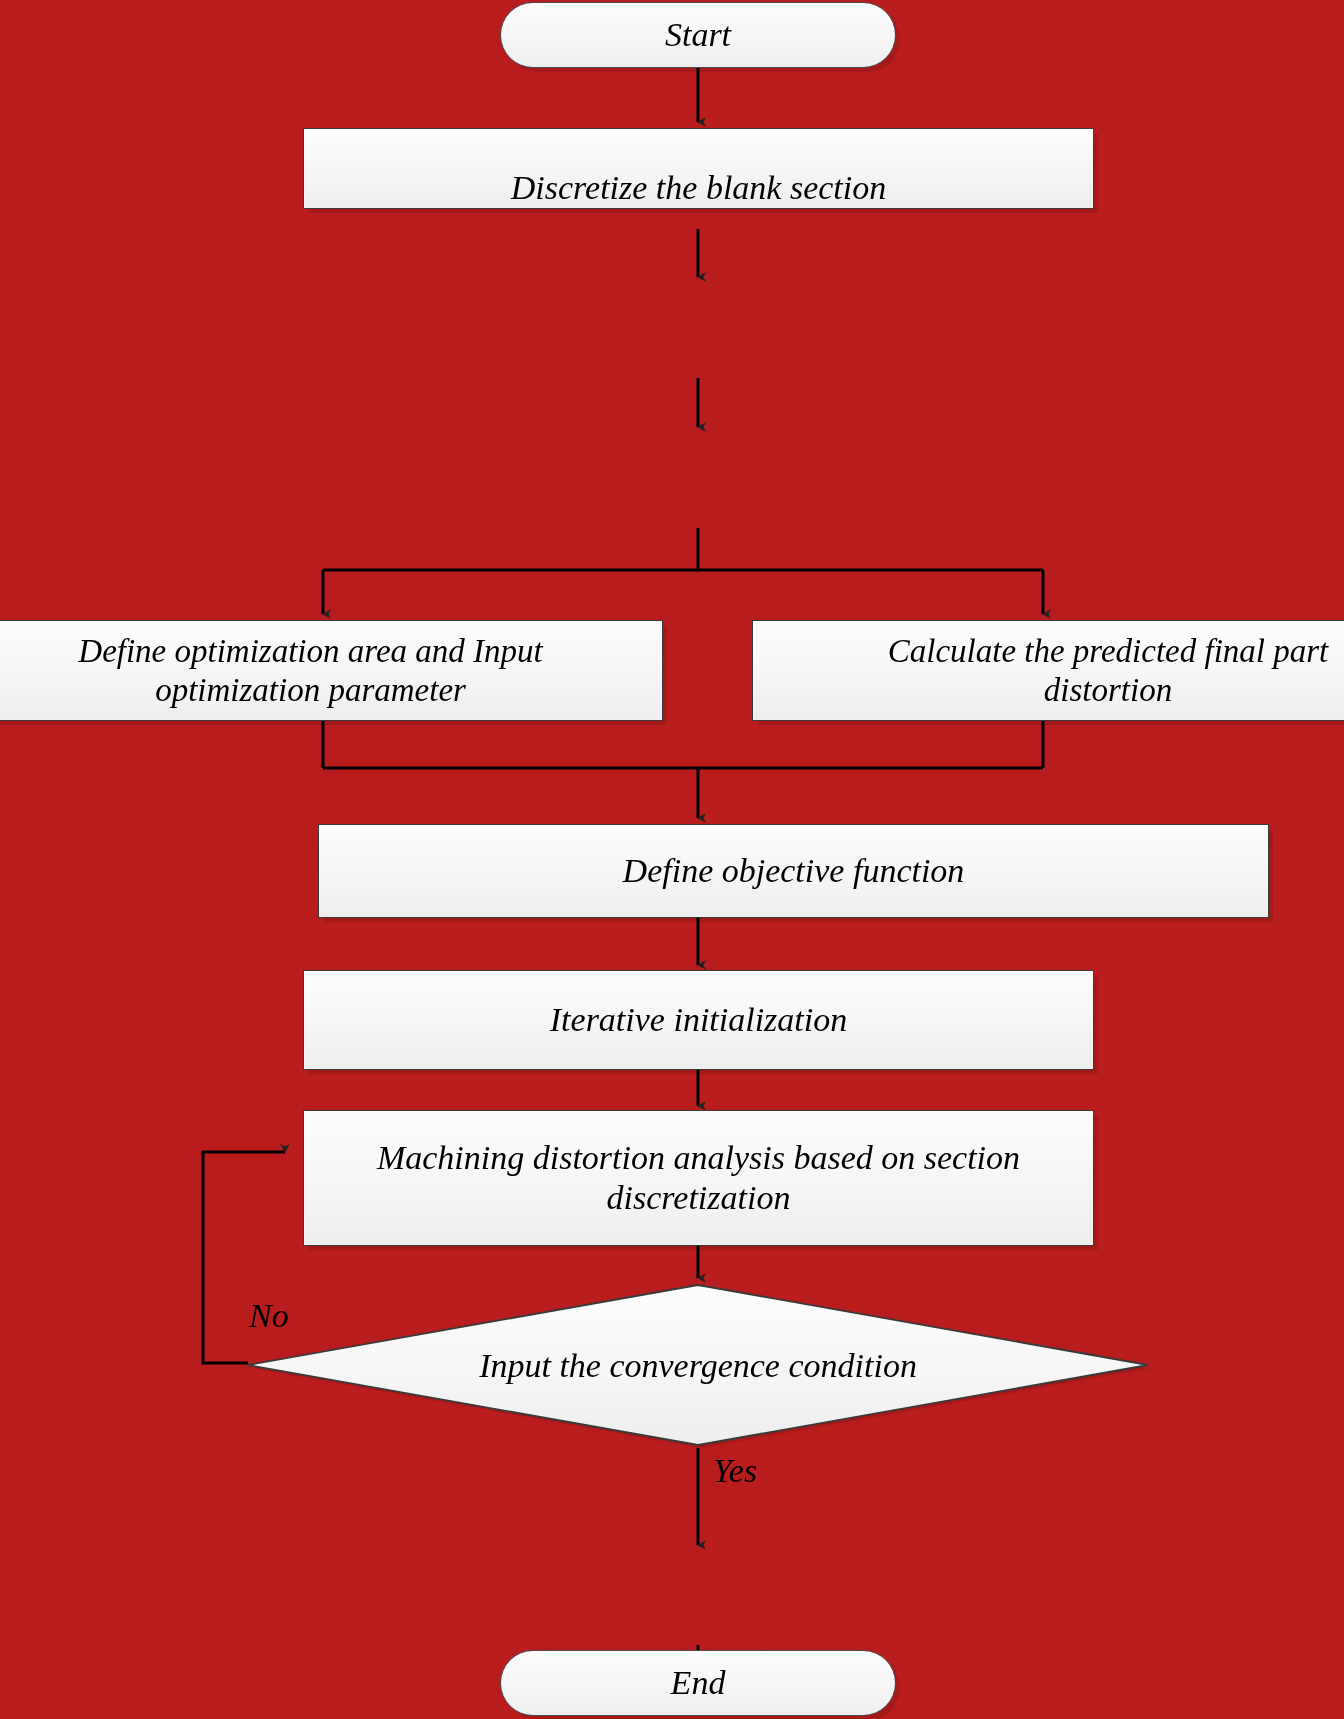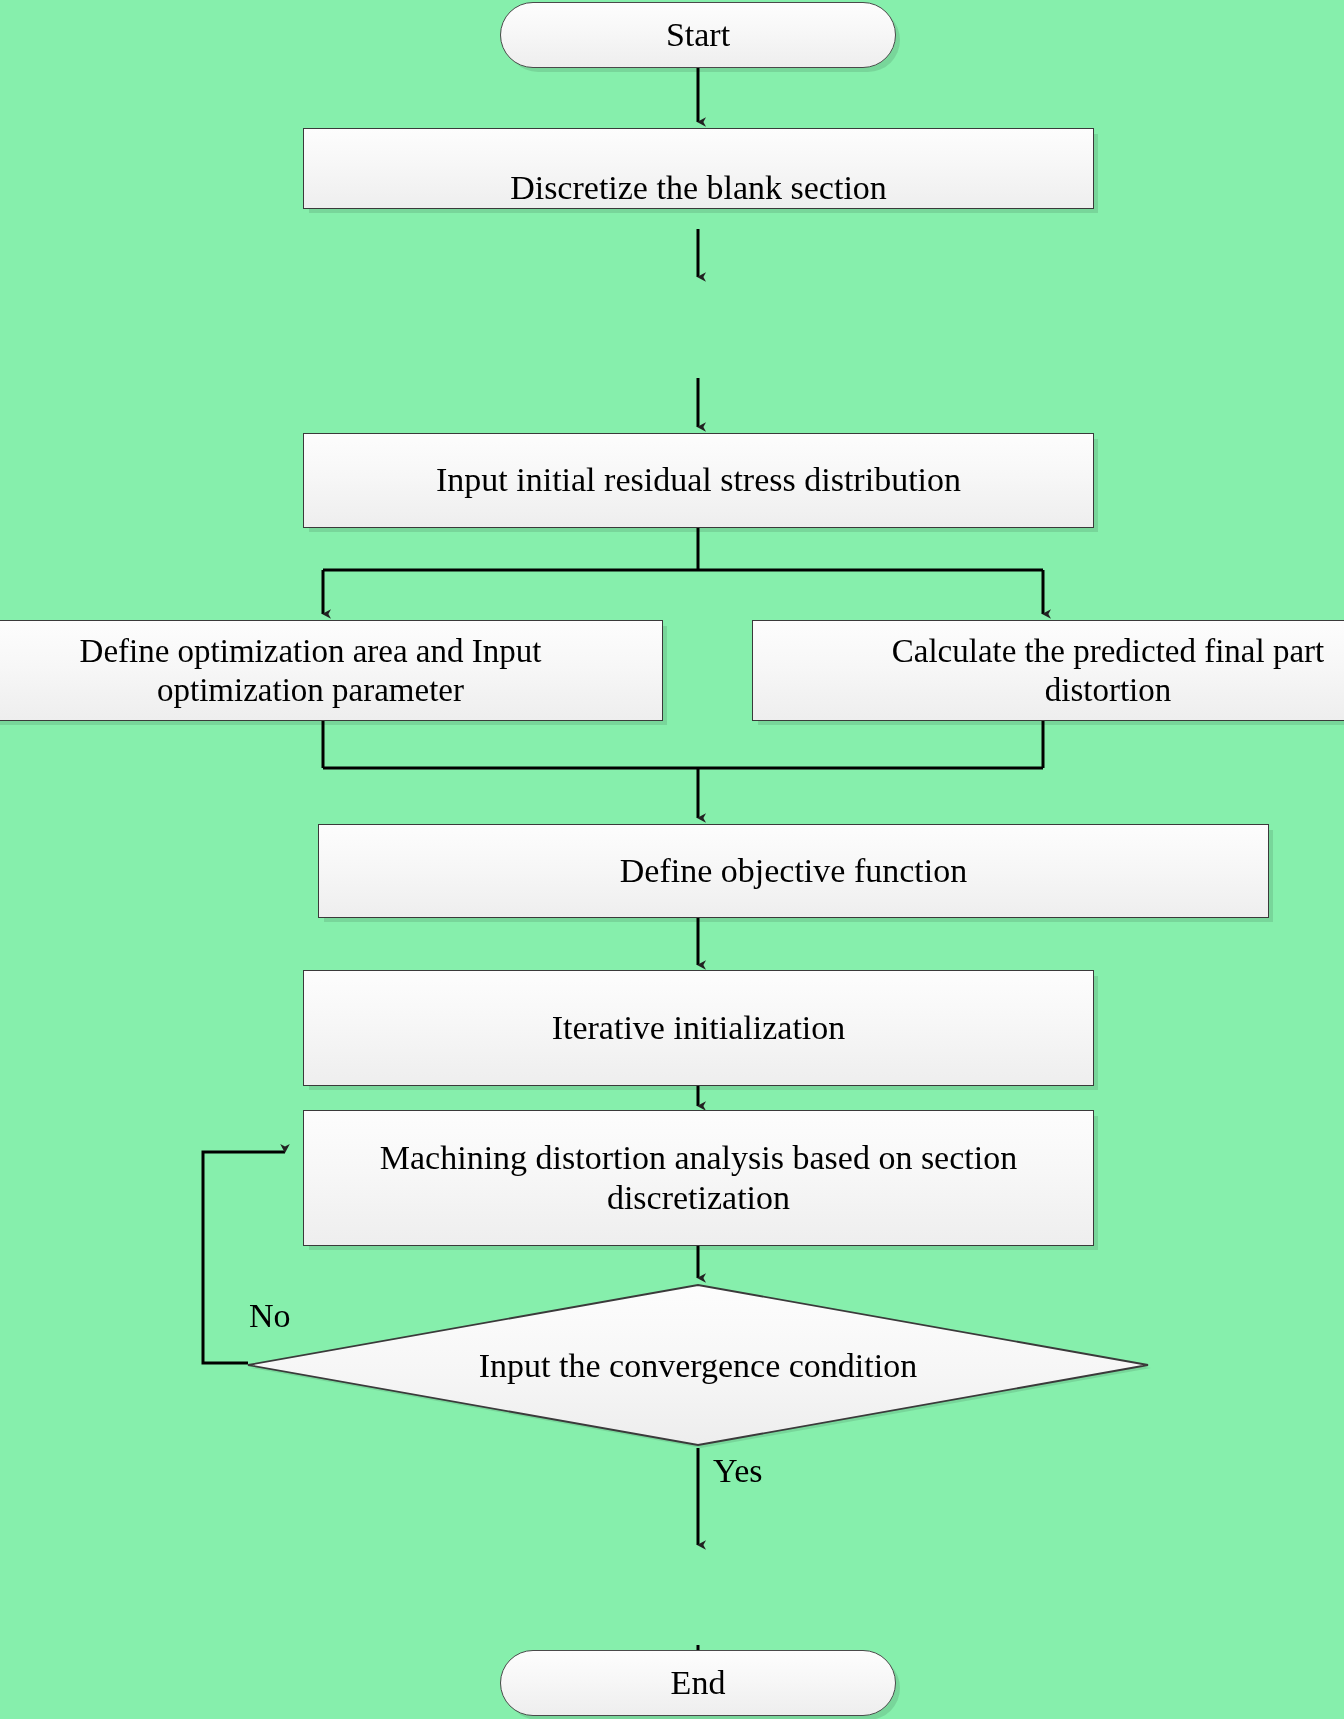--- a/index.html
+++ b/index.html
@@ -4,23 +4,24 @@
 <style>
   html, body {
     margin: 0;
     padding: 0;
     background: #ffffff;
   }
   #canvas {
     position: relative;
     width: 1344px;
     height: 1719px;
-    background: #86efac;
+    background: #b91c1c;
     font-family: "Liberation Serif", "DejaVu Serif", serif;
     overflow: hidden;
+    font-style: italic;
   }
 
   
   .node {
     position: absolute;
     box-sizing: border-box;
     display: flex;
     align-items: center;
     justify-content: center;
     text-align: center;
@@ -127,39 +128,36 @@
 
   <div class="node terminator fs-34" style="left:500px; top:2px; width:396px; height:66px;">
     <span class="label">Start</span>
   </div>
 
   <div class="node fs-34" style="left:303px; top:128px; width:791px; height:81px;align-items:flex-end;">
     <span class="label">Discretize the blank section</span>
   </div>
 
 
-  <div class="node fs-34" style="left:303px; top:433px; width:791px; height:95px;">
-    <span class="label">Input initial residual stress distribution</span>
-  </div>
 
   <div class="node fs-33" style="left:-42px; top:620px; width:705px; height:101px;">
     <span class="label">Define optimization area and Input
 optimization parameter</span>
   </div>
 
   <div class="node fs-33" style="left:752px; top:620px; width:712px; height:101px;">
     <span class="label">Calculate the predicted final part
 distortion</span>
   </div>
 
   <div class="node fs-34" style="left:318px; top:824px; width:951px; height:94px;">
     <span class="label">Define objective function</span>
   </div>
 
-  <div class="node fs-34" style="left:303px; top:970px; width:791px; height:116px;">
+  <div class="node fs-34" style="left:303px; top:970px; width:791px; height:100px;">
     <span class="label">Iterative initialization</span>
   </div>
 
   <div class="node fs-34" style="left:303px; top:1110px; width:791px; height:136px;">
     <span class="label">Machining distortion analysis based on section
 discretization</span>
   </div>
 
   <div class="decision-wrap" style="left:248px; top:1283px; width:900px; height:165px;">
     <svg width="900" height="165" viewBox="0 0 900 165" xmlns="http://www.w3.org/2000/svg">

